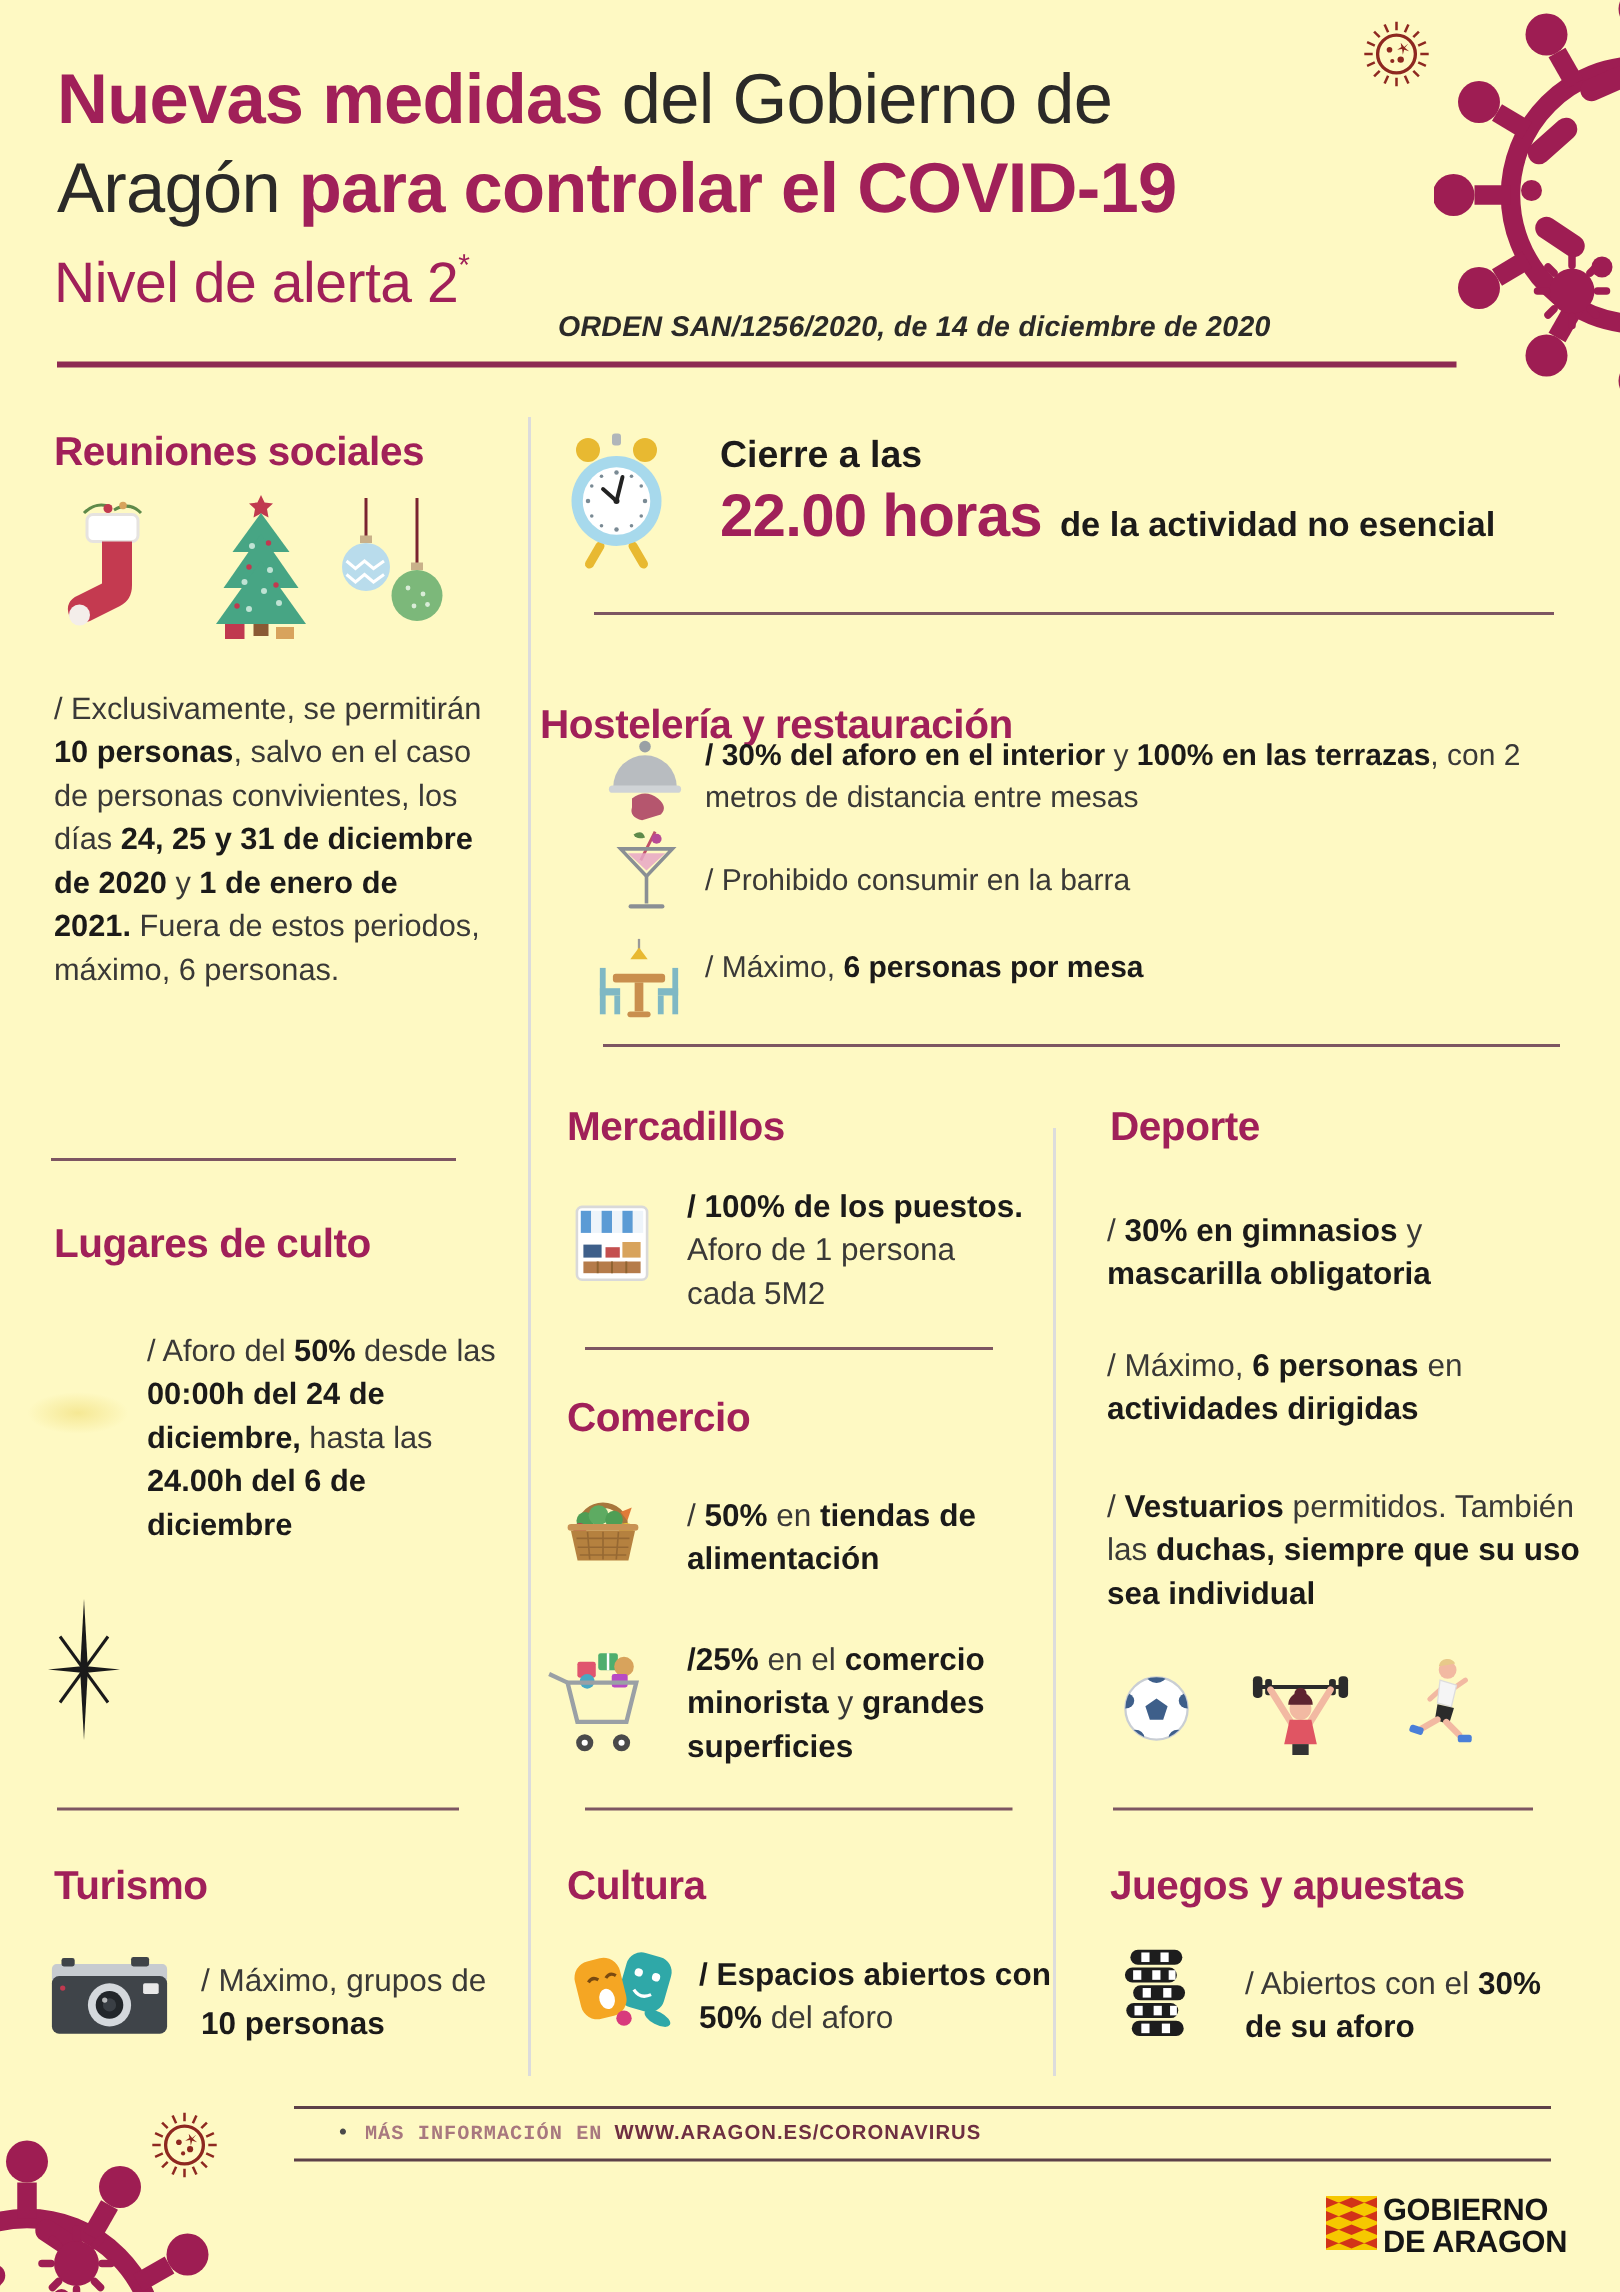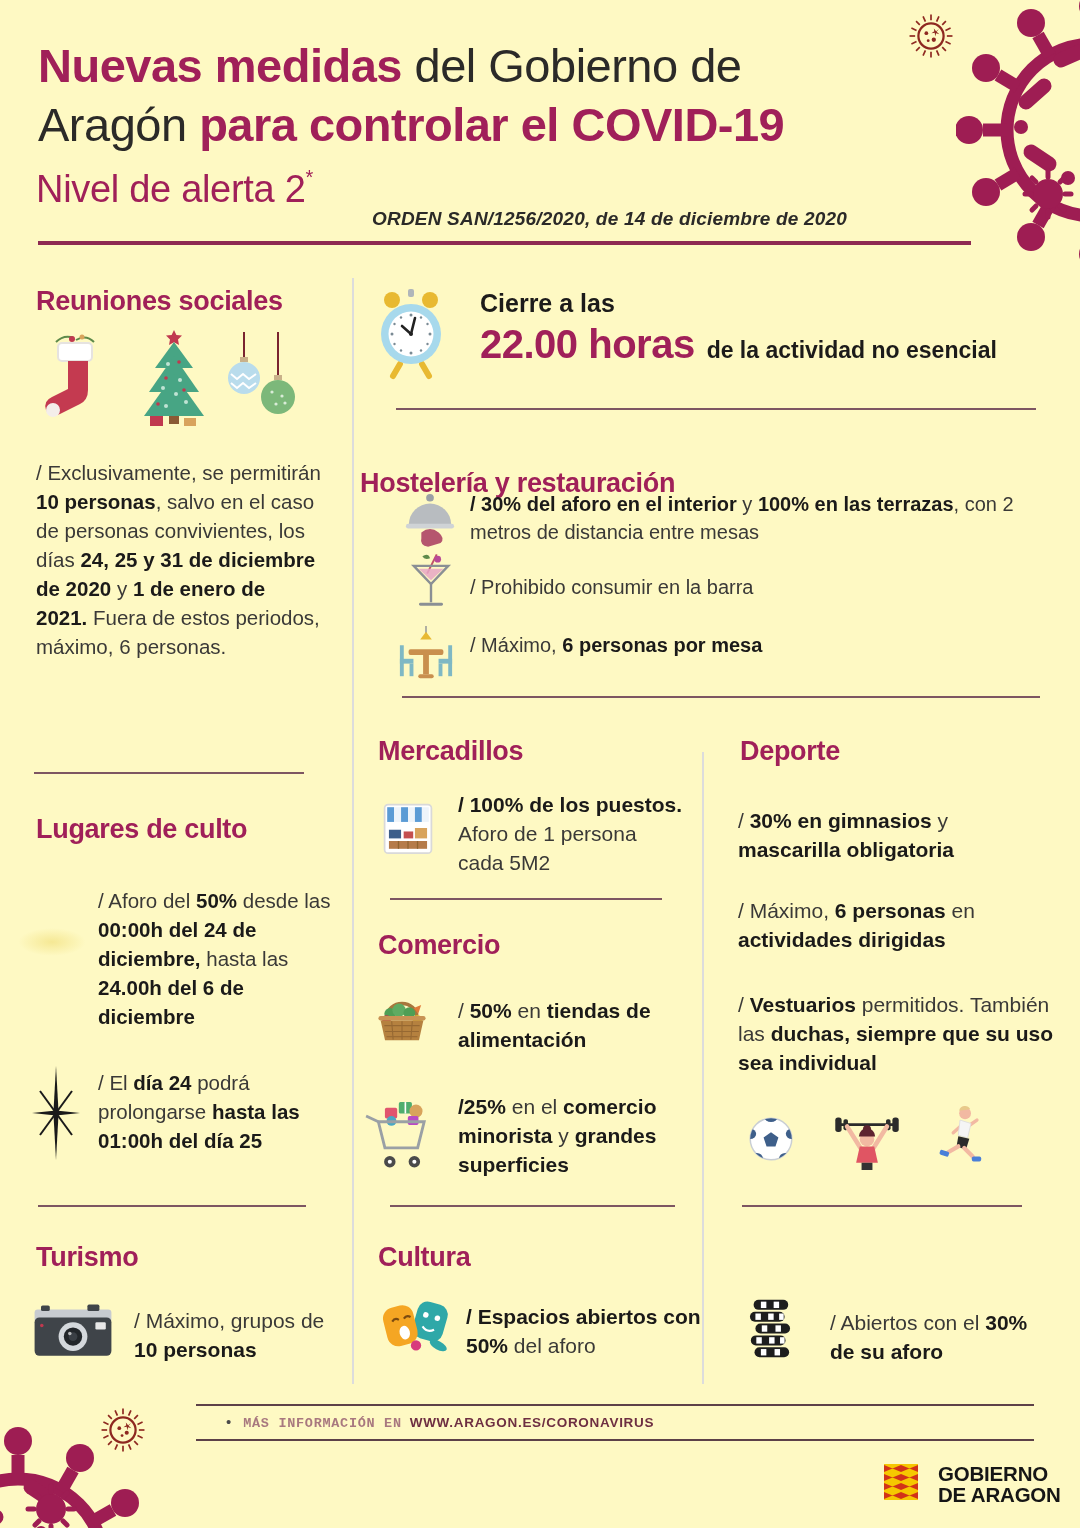--- a/index.html
+++ b/index.html
@@ -22,21 +22,21 @@
   .vline{width:2px;background:#dcdcdc;}
   .closure-intro{font-size:25px;font-weight:700;color:#1c1b1a;}
   .closure-time{font-size:40px;font-weight:800;color:#a02059;letter-spacing:-0.5px;}
   .closure-suffix{font-size:23px;font-weight:700;color:#1c1b1a;margin-left:12px;}
   .time-row{display:flex;align-items:baseline;}
   .footer-row{display:flex;align-items:baseline;}
   .f-bullet{font-size:15px;color:#4a4a4a;margin-right:12px;}
   .f-prefix{font-size:13.5px;letter-spacing:0.7px;font-weight:600;color:#a8787f;font-family:Liberation Mono, monospace;}
   .f-url{font-size:13.5px;letter-spacing:0.7px;font-weight:800;color:#6e2f42;}
   .f-line{height:2px;background:#5d4148;}
-  .logo-text{font-size:20.5px;font-weight:800;line-height:21px;color:#161616;letter-spacing:-0.2px;margin-left:16px;}
+  .logo-text{font-size:20.5px;font-weight:800;line-height:21px;color:#161616;letter-spacing:-0.2px;}
   .candle-glow{background:radial-gradient(ellipse at center,rgba(238,218,110,0.55) 0%,rgba(238,218,110,0) 70%);}
 </style>
 </head>
 <body>
 
 <div class="page">
 
   <div class="abs main-title" style="left:38px;top:36px;width:900px;">
     <div><span class="t-acc">Nuevas medidas</span><span class="t-dark"> del Gobierno de</span></div>
     <div><span class="t-dark">Aragón </span><span class="t-acc">para controlar el COVID-19</span></div>
@@ -195,21 +195,20 @@
   <div class="abs body" style="left:98px;top:886px;width:240px;"><span>/ Aforo del </span><span class="b">50%</span><span>  desde las </span><span class="b">00:00h del 24 de diciembre,</span><span> hasta las </span><span class="b">24.00h del 6 de diciembre</span></div>
 
   <svg class="abs" style="left:30px;top:1066px;" width="52" height="94" viewBox="0 0 52 94">
     <polygon points="26,0 28.6,47 26,94 23.4,47" fill="#1a1a1a"></polygon>
     <polygon points="2,47 26,44.6 50,47 26,49.4" fill="#1a1a1a"></polygon>
     <g stroke="#1a1a1a" stroke-width="2">
       <line x1="10" y1="25" x2="42" y2="69"></line>
         <line x1="42" y1="25" x2="10" y2="69"></line>
     </g>
   </svg>
-  <div class="abs body" style="left:98px;top:1068px;width:240px;"><span>/ El </span><span class="b">día 24</span><span> podrá prolongarse </span><span class="b">hasta las 01:00h del día 25</span></div>
 
   <div class="abs hline" style="left:38px;top:1205px;width:268px;"></div>
 
   <div class="abs sec-title" style="left:36px;top:1242px;">Turismo</div>
   <svg class="abs" style="left:33px;top:1302px;" width="80" height="58" viewBox="0 0 100 70">
     <rect x="2" y="8" width="96" height="16" rx="4" fill="#c7cbd0"></rect>
     <rect x="68" y="2" width="15" height="8" rx="2" fill="#3f4449"></rect>
     <rect x="10" y="3" width="11" height="7" rx="2" fill="#3f4449"></rect>
     <rect x="2" y="18" width="96" height="48" rx="6" fill="#3f4449"></rect>
     <rect x="78" y="24" width="13" height="9" rx="1.5" fill="#e8e8e8"></rect>
@@ -431,20 +430,21 @@
     <polygon points="26,38 39,41 35,54 24,50" fill="#2b2b2b"></polygon>
     <g stroke="#f2b9a2" stroke-width="5" stroke-linecap="round">
       <polyline points="33,52 43,62" fill="none"></polyline>
       <polyline points="26,50 14,57" fill="none"></polyline>
     </g>
     <rect x="42" y="62" width="11" height="6" rx="2" fill="#4a7fd8"></rect>
     <rect x="4" y="55" width="11" height="6" rx="2" fill="#4a7fd8" transform="rotate(18 9 58)"></rect>
   </svg>
   <div class="abs hline" style="left:742px;top:1205px;width:280px;"></div>
 
+  <div class="abs sec-title" style="left:740px;top:1242px;">Juegos y apuestas</div>
   <svg class="abs" style="left:746px;top:1298px;" width="48" height="62" viewBox="0 0 52 68">
     <g>
       <rect x="8" y="2" width="38" height="11" rx="5.5" fill="#1d1d1d"></rect>
       <rect x="16" y="4" width="6" height="7" fill="#ffffff"></rect>
         <rect x="30" y="4" width="6" height="7" fill="#ffffff"></rect>
       <rect x="4" y="15" width="38" height="11" rx="5.5" fill="#1d1d1d"></rect>
       <rect x="10" y="17" width="6" height="7" fill="#ffffff"></rect>
         <rect x="24" y="17" width="6" height="7" fill="#ffffff"></rect>
         <rect x="36" y="17" width="5" height="7" fill="#ffffff"></rect>
       <rect x="10" y="28" width="38" height="11" rx="5.5" fill="#1d1d1d"></rect>

